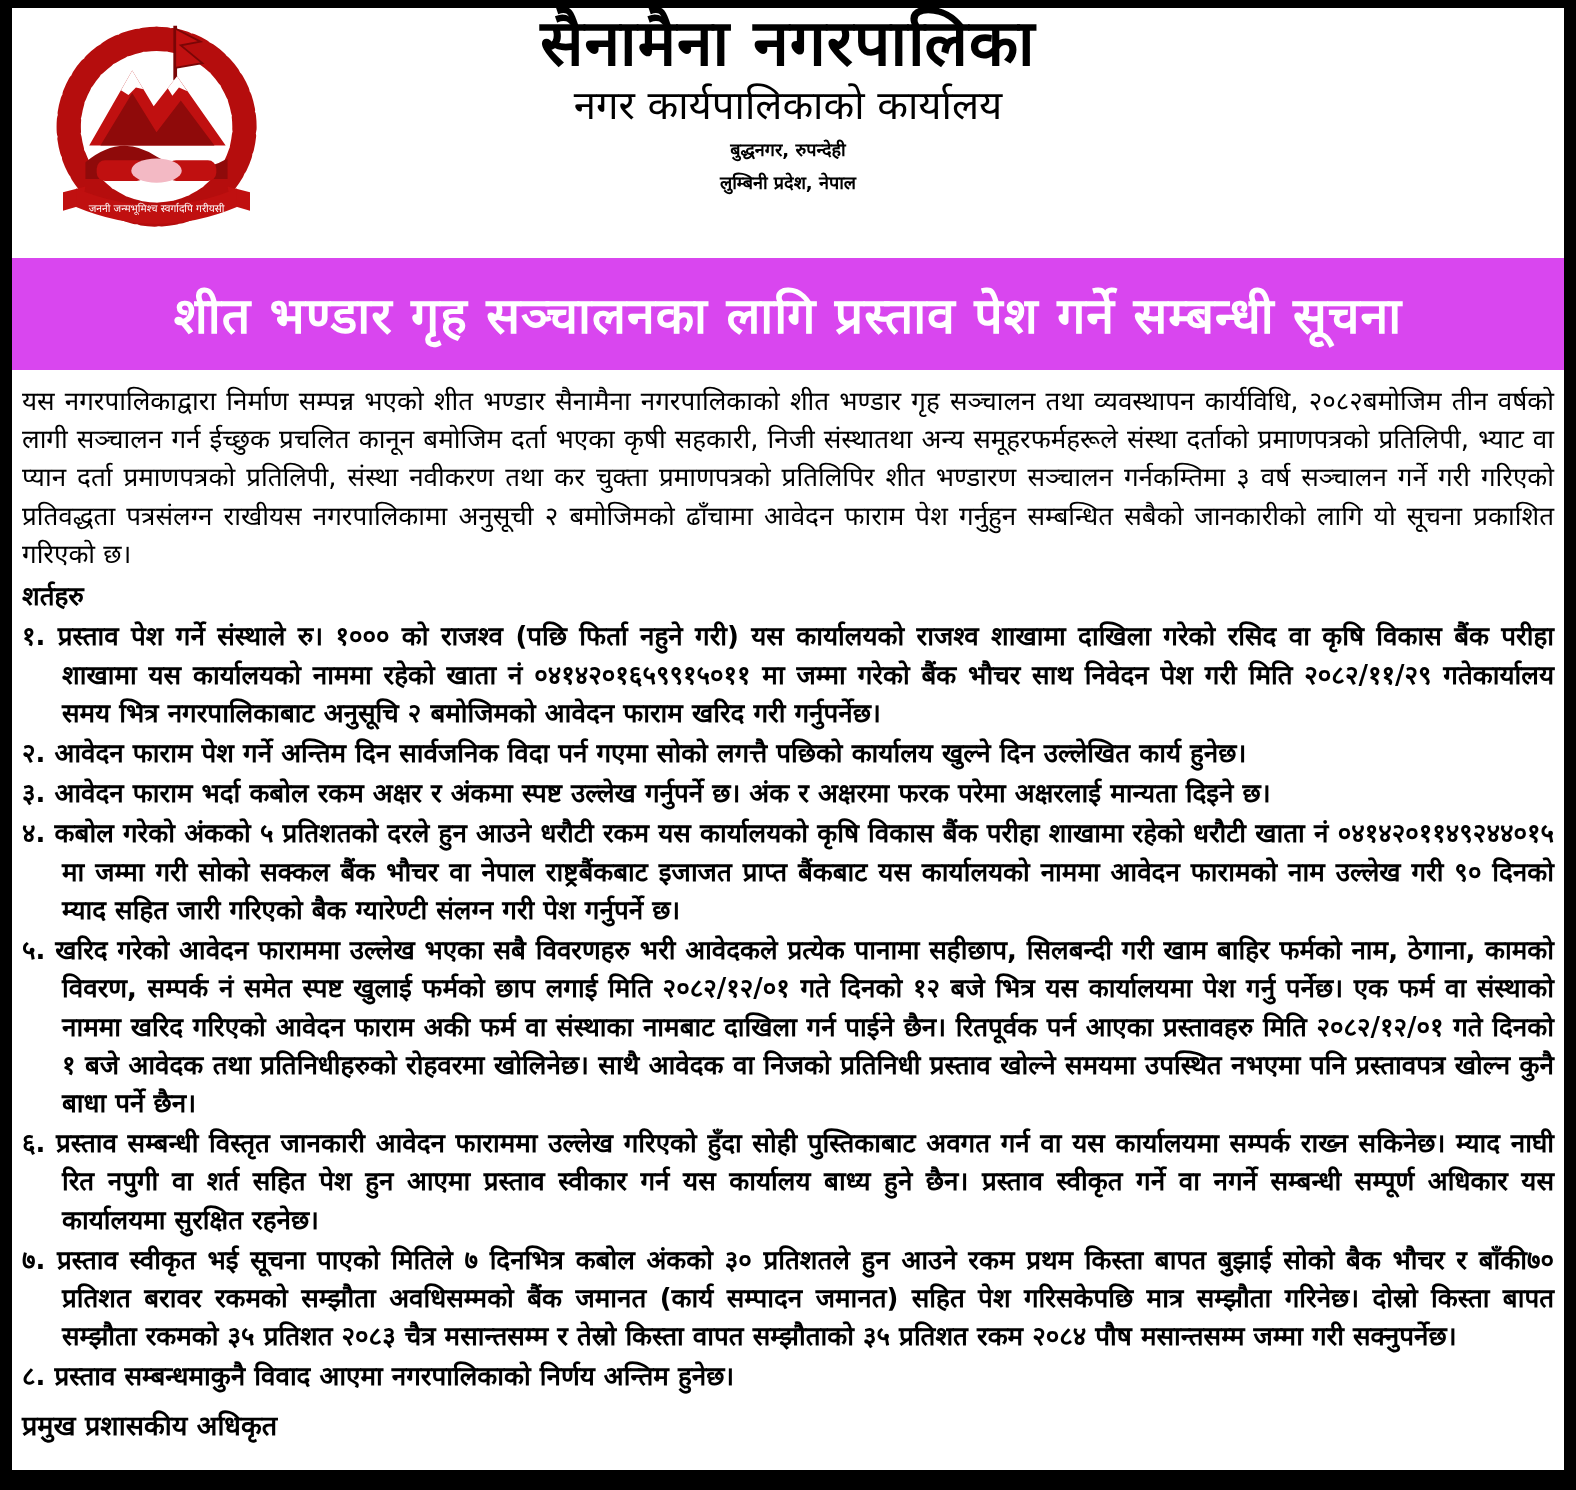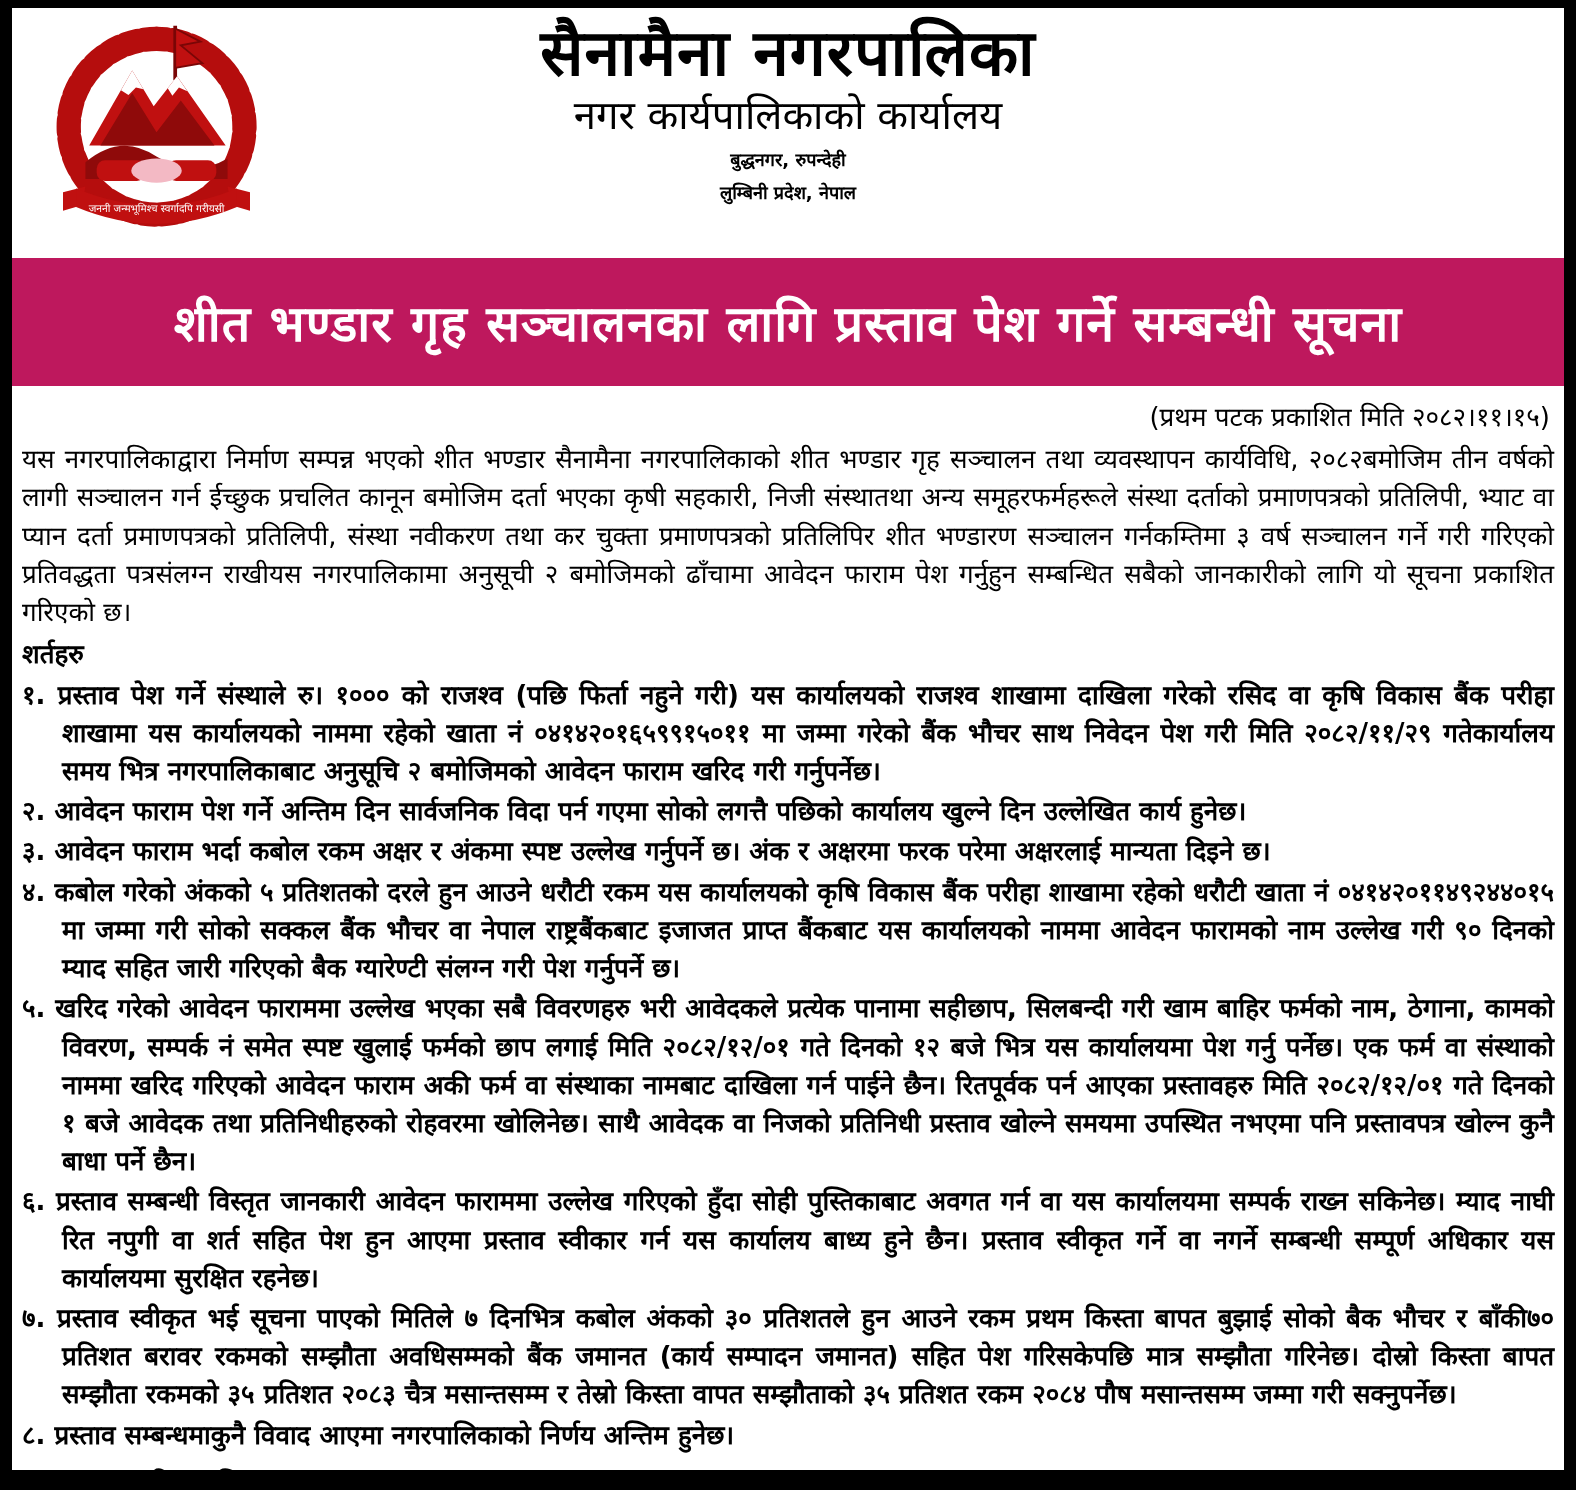--- a/index.html
+++ b/index.html
@@ -25,33 +25,33 @@
     position:relative;
     height:250px;
     background:#fff;
     flex:0 0 auto;
   }
   .logo-wrap {
     position:absolute; left:22px; top:14px;
     width:245px; height:215px;
   }
   .header-text {
-    position:absolute; left:0; right:0; top:10px;
+    position:absolute; left:0; right:0; top:0;
     text-align:center;
     color:#000;
   }
   .muni-title   { font-size:64px; font-weight:bold; line-height:1.12; letter-spacing:1px; }
   .office-line  { font-size:40px; font-weight:normal; line-height:1.15; margin-top:2px; }
   .addr-line    { font-size:18px; font-weight:bold; margin-top:9px; }
 
   
   .banner {
     flex:0 0 auto;
-    height:128px;
-    background:#be185d;
+    height:112px;
+    background:#d946ef;
     color:#fff;
     display:flex; align-items:center; justify-content:center;
     font-size:50px; font-weight:bold;
     letter-spacing:1px;
     text-align:center;
     padding:0 20px;
   }
 
   
   .body {
@@ -132,21 +132,20 @@
         <div class="addr-line">लुम्बिनी प्रदेश, नेपाल</div>
       </div>
     </div>
 
     <div class="banner">
       <span>शीत भण्डार गृह सञ्चालनका लागि प्रस्ताव पेश गर्ने सम्बन्धी सूचना</span>
     </div>
 
     <div class="body">
 
-      <div class="pub-date">(प्रथम पटक प्रकाशित मिति २०८२।११।१५)</div>
 
       <div class="intro">यस नगरपालिकाद्वारा निर्माण सम्पन्न भएको शीत भण्डार सैनामैना नगरपालिकाको शीत भण्डार गृह सञ्चालन तथा व्यवस्थापन कार्यविधि, २०८२बमोजिम तीन वर्षको लागी सञ्चालन गर्न ईच्छुक प्रचलित कानून बमोजिम दर्ता भएका कृषी सहकारी, निजी संस्थातथा अन्य समूहरफर्महरूले संस्था दर्ताको प्रमाणपत्रको प्रतिलिपी, भ्याट वा प्यान दर्ता प्रमाणपत्रको प्रतिलिपी, संस्था नवीकरण तथा कर चुक्ता प्रमाणपत्रको प्रतिलिपिर शीत भण्डारण सञ्चालन गर्नकम्तिमा ३ वर्ष सञ्चालन गर्ने गरी गरिएको प्रतिवद्धता पत्रसंलग्न राखीयस नगरपालिकामा अनुसूची २ बमोजिमको ढाँचामा आवेदन फाराम पेश गर्नुहुन सम्बन्धित सबैको जानकारीको लागि यो सूचना प्रकाशित गरिएको छ।</div>
 
       <div class="cond-head">शर्तहरु</div>
 
       <div class="cond-item">
         <span class="cond-num">१.</span>
         <span>प्रस्ताव पेश गर्ने संस्थाले रु। १००० को राजश्व (पछि फिर्ता नहुने गरी) यस कार्यालयको राजश्व शाखामा दाखिला गरेको रसिद वा कृषि विकास बैंक परीहा शाखामा यस कार्यालयको नाममा रहेको खाता नं ०४१४२०१६५९९१५०११ मा जम्मा गरेको बैंक भौचर साथ निवेदन पेश गरी मिति २०८२/११/२९ गतेकार्यालय समय भित्र नगरपालिकाबाट अनुसूचि २ बमोजिमको आवेदन फाराम खरिद गरी गर्नुपर्नेछ।</span>
       </div>
       <div class="cond-item">

